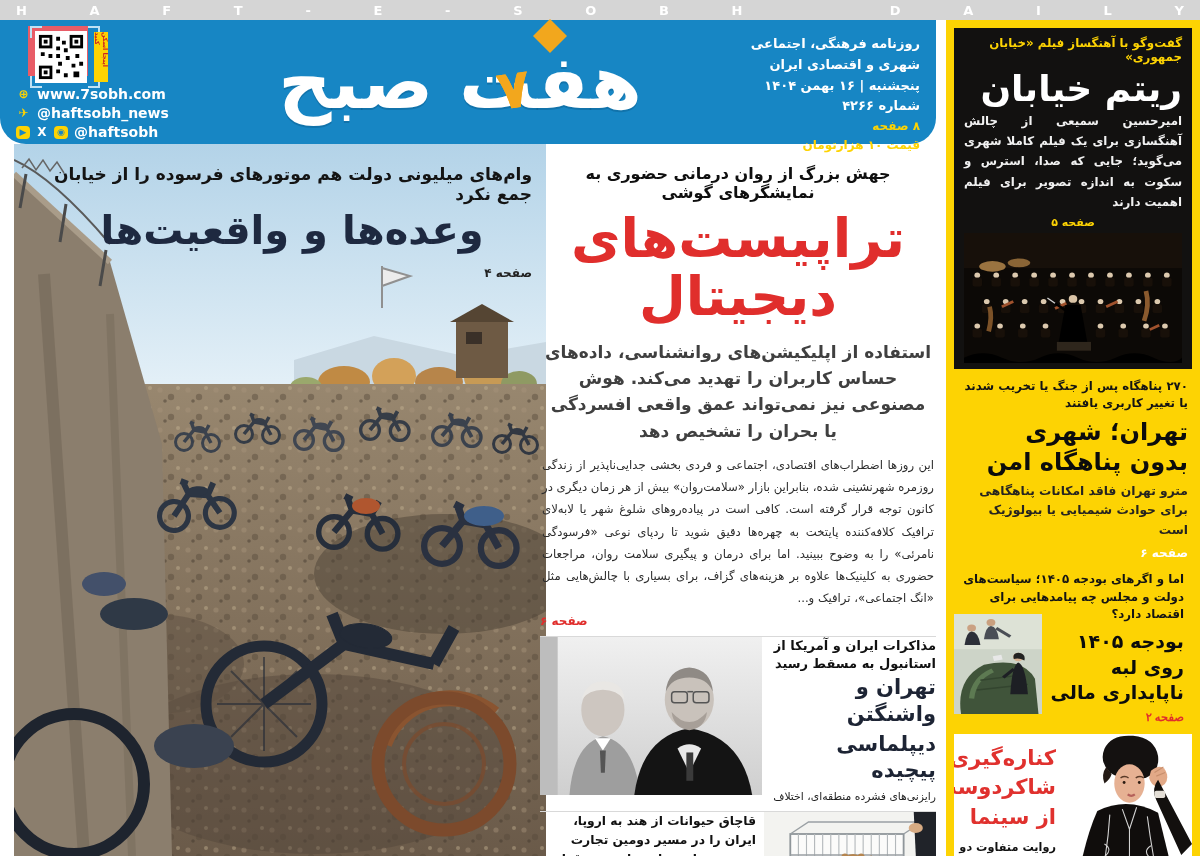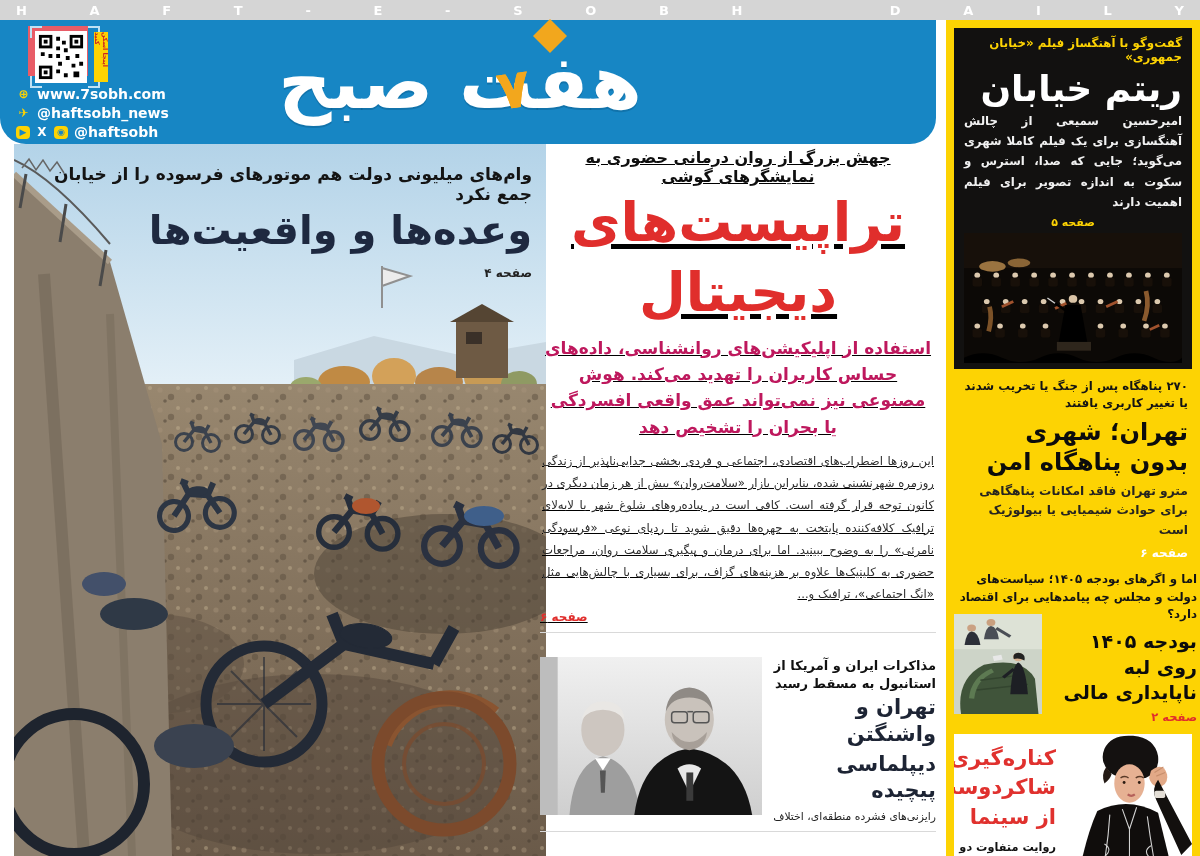--- a/index.html
+++ b/index.html
@@ -37,33 +37,33 @@
   .logo-diamond{position:absolute;right:118px;top:0px;width:24px;height:24px;background:#f2a71d;transform:rotate(45deg);}
   .pubinfo{position:absolute;right:16px;top:14px;direction:rtl;text-align:right;color:#fff;
            font-size:13px;font-weight:bold;line-height:1.6;}
   .pubinfo .yl{color:#fdd303;font-size:12px;}
   
   .photo-left{position:absolute;left:14px;top:144px;width:532px;height:712px;overflow:hidden;}
   .photo-left svg{position:absolute;left:0;top:0;width:100%;height:100%;}
   .moto-text{position:absolute;top:20px;right:14px;width:480px;direction:rtl;text-align:right;}
   .moto-kicker{color:#141414;font-size:17px;font-weight:bold;}
   .moto-t1{color:#6d4b44;font-size:37px;font-weight:bold;line-height:1.15;margin-top:12px;}
-  .moto-t2{color:#1e2940;font-size:40px;font-weight:bold;line-height:1.1;margin-top:4px;}
+  .moto-t2{color:#1e2940;font-size:40px;font-weight:bold;line-height:1.1;margin-top:4px;text-align:center;}
   .moto-page{color:#222;font-size:12px;font-weight:bold;margin-top:14px;}
   
   .center{position:absolute;left:540px;top:144px;width:396px;height:712px;overflow:hidden;}
-  .lead{direction:rtl;text-align:center;padding-top:4px;text-decoration:underline;}
+  .lead{direction:rtl;text-align:center;padding-top:20px;}
   .lead-kicker{font-size:16px;font-weight:bold;color:#0f0f0f;}
   .lead-title{color:#e02e2c;font-weight:bold;font-size:54px;line-height:1.08;margin-top:8px;}
-  .lead-sub{font-size:17px;font-weight:bold;color:#be185d;line-height:1.55;margin:12px 4px 0;}
+  .lead-sub{font-size:17px;font-weight:bold;color:#404040;line-height:1.55;margin:12px 4px 0;}
   .lead-body{font-size:11.7px;color:#2d2d2d;line-height:1.9;text-align:justify;margin:10px 2px 0;}
   .pm{font-weight:bold;font-size:12px;color:#e02e2c;}
-  .pm.l{text-align:left;}  .pm.r{}
+  .pm.l{text-align:left;}  .pm.r{font-family:Liberation Serif, serif;}
   .lead .pm{margin-top:4px;}
-  .sec{border-top:1px solid #d9d9d9;margin-top:8px;padding-top:24px;}
+  .sec{border-top:1px solid #d9d9d9;margin-top:8px;padding-top:0;}
   .dip{display:flex;gap:10px;height:166px;overflow:hidden;}
   .dip-photo{width:222px;height:158px;flex:none;}
   .dip-photo svg{width:100%;height:100%;display:block;}
   .dip-text{flex:1;direction:rtl;text-align:right;overflow:hidden;}
   .dip-kicker{font-size:13px;font-weight:bold;color:#111;line-height:1.45;}
   .dip-title{font-size:21px;font-weight:bold;color:#1d2434;line-height:1.25;margin-top:4px;}
   .dip-body{font-size:10.8px;color:#222;line-height:1.65;margin-top:5px;}
   .smg{display:flex;gap:8px;height:132px;overflow:hidden;}
   .smg-text{flex:1;direction:rtl;text-align:right;overflow:hidden;}
   .smg-kicker{font-size:12.3px;font-weight:bold;color:#111;line-height:1.55;}
@@ -76,21 +76,21 @@
   .bb-title{color:#fff;font-size:36px;font-weight:bold;text-align:right;line-height:1.15;margin:4px 0 2px;}
   .bb-body{color:#f1f1f1;font-size:11.8px;font-weight:bold;line-height:1.7;text-align:justify;}
   .bb-page{color:#fdd303;font-size:11px;font-weight:bold;text-align:center;margin:4px 0;}
   .bb-photo{width:100%;height:130px;}
   .bb-photo svg{width:100%;height:100%;display:block;}
   .shelter{padding:9px 12px 4px;direction:rtl;text-align:right;}
   .sh-kicker{font-size:11.8px;font-weight:bold;color:#141414;line-height:1.45;}
   .sh-title{font-size:24px;font-weight:bold;color:#0c0c0c;line-height:1.25;margin-top:5px;}
   .sh-body{font-size:12.3px;color:#262420;font-weight:bold;line-height:1.6;margin-top:5px;}
   .sh-page{color:#fff;font-size:12px;font-weight:bold;margin-top:5px;}
-  .budget{padding:7px 3px 4px;direction:rtl;position:relative;min-height:128px;}
+  .budget{padding:7px 16px 4px;direction:rtl;position:relative;min-height:128px;}
   .bu-kicker{font-size:11.8px;font-weight:bold;color:#141414;line-height:1.5;text-align:right;}
   .bu-title{font-size:19px;font-weight:bold;color:#0c0c0c;line-height:1.35;margin-top:5px;text-align:right;width:146px;margin-right:0;margin-left:auto;}
   .bu-page{font-size:11.5px;margin-top:4px;}
   .bu-photo{position:absolute;left:8px;top:50px;width:88px;height:100px;}
   .bu-photo svg{width:100%;height:100%;display:block;}
   .actbox{margin:6px 8px 8px;background:#fff;height:218px;display:flex;overflow:hidden;}
   .act-text{width:104px;flex:none;padding:10px 2px 6px 4px;direction:rtl;text-align:right;box-sizing:border-box;}
   .act-title{color:#e0312e;font-size:21px;font-weight:bold;line-height:1.4;}
   .act-body{color:#111;font-size:11.3px;font-weight:bold;line-height:1.62;margin-top:7px;}
   .act-photo{flex:1;}
@@ -164,20 +164,28 @@
         <span class="sic box">▶</span>
         <span class="sic xl">X</span>
         <span class="sic box">◉</span>
         <span>@haftsobh</span>
       </div>
     </div>
     <div class="logo">
       <span class="logo-text">هفت صبح</span>
       <span class="logo-seven">٧</span>
       <span class="logo-diamond"></span>
+    </div>
+    <div class="pubinfo">
+      <div>روزنامه فرهنگی، اجتماعی</div>
+      <div>شهری و اقتصادی ایران</div>
+      <div>پنجشنبه | ۱۶ بهمن ۱۴۰۴</div>
+      <div>شماره ۴۲۶۶</div>
+      <div class="yl">۸ صفحه</div>
+      <div class="yl">قیمت ۱۰ هزارتومان</div>
     </div>
   </div>
 
   <div class="photo-left">
     <svg viewBox="0 0 532 712" preserveAspectRatio="none" aria-hidden="true">
       <defs>
         <linearGradient id="sky" x1="0" y1="0" x2="0" y2="1">
           <stop offset="0" stop-color="#b3d3e8"></stop>
             <stop offset="1" stop-color="#e9f3f9"></stop>
         </linearGradient>
@@ -261,21 +269,21 @@
       <div class="moto-kicker">وام‌های میلیونی دولت هم موتورهای فرسوده را از خیابان جمع نکرد</div>
       <div class="moto-t2">وعده‌ها و واقعیت‌ها</div>
       <div class="moto-page">صفحه ۴</div>
     </div>
   </div>
 
   <div class="center">
     <div class="lead">
       <div class="lead-kicker">جهش بزرگ از روان درمانی حضوری به نمایشگرهای گوشی</div>
       <div class="lead-title">تراپیست‌های</div>
-      <div class="lead-title" style="margin-top:12px">دیجیتال</div>
+      <div class="lead-title" style="margin-top:0">دیجیتال</div>
       <div class="lead-sub">استفاده از اپلیکیشن‌های روانشناسی، داده‌های حساس کاربران را تهدید می‌کند. هوش مصنوعی نیز نمی‌تواند عمق واقعی افسردگی یا بحران را تشخیص دهد</div>
       <div class="lead-body">این روزها اضطراب‌های اقتصادی، اجتماعی و فردی بخشی جدایی‌ناپذیر از زندگی روزمره شهرنشینی شده، بنابراین بازار «سلامت‌روان» بیش از هر زمان دیگری در کانون توجه قرار گرفته است. کافی است در پیاده‌روهای شلوغ شهر یا لابه‌لای ترافیک کلافه‌کننده پایتخت به چهره‌ها دقیق شوید تا ردپای نوعی «فرسودگی نامرئی» را به وضوح ببینید. اما برای درمان و پیگیری سلامت روان، مراجعات حضوری به کلینیک‌ها علاوه بر هزینه‌های گزاف، برای بسیاری با چالش‌هایی مثل «انگ اجتماعی»، ترافیک و...</div>
       <div class="pm l">صفحه ۶</div>
     </div>
 
     <div class="sec dip">
       <div class="dip-photo">
         <svg viewBox="0 0 226 156" preserveAspectRatio="none" aria-hidden="true">
           <defs>
               <linearGradient id="dg" x1="0" y1="0" x2="0" y2="1">

